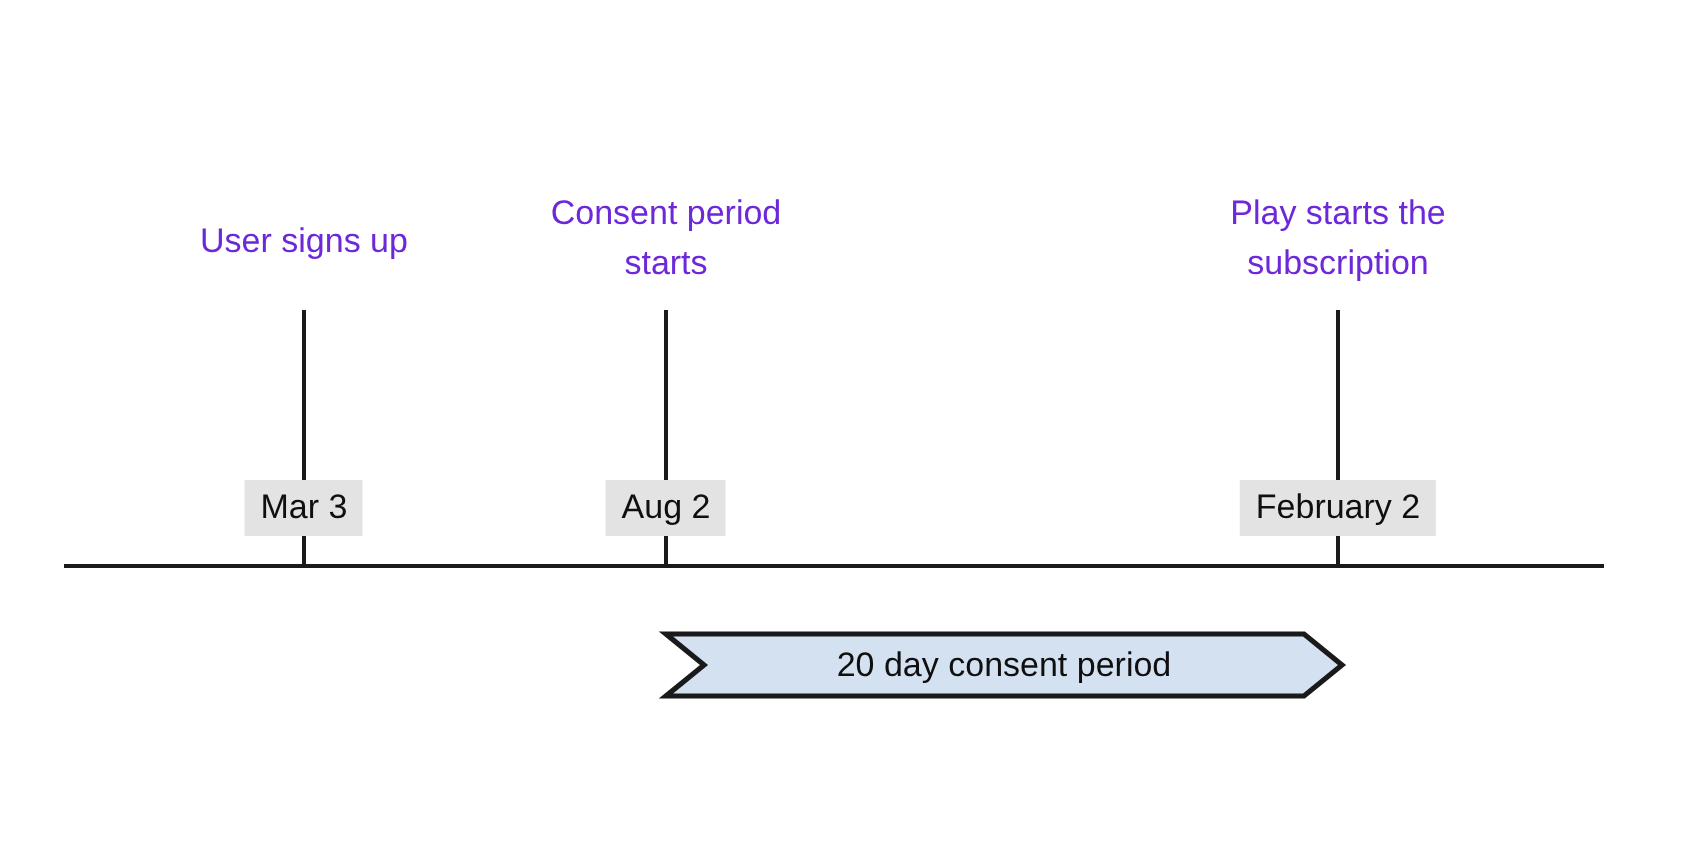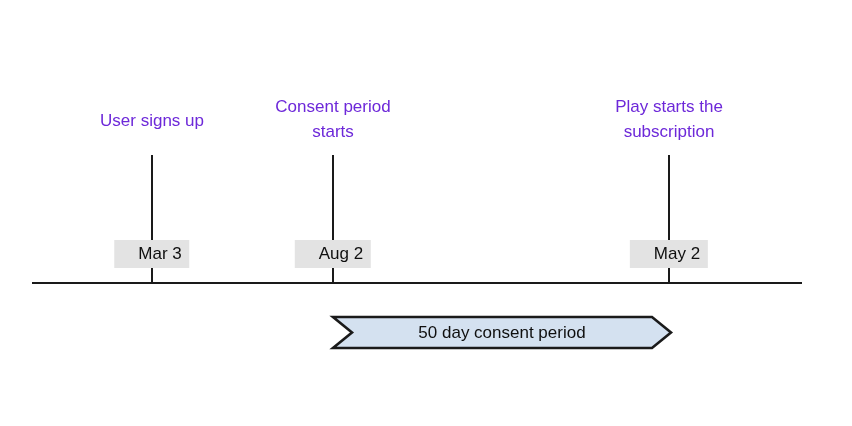--- a/index.html
+++ b/index.html
@@ -61,21 +61,21 @@
 
   .marker-date {
     position: absolute;
     top: 240px;
     left: 50%;
     transform: translateX(-50%);
     background: #e3e3e3;
     color: #0f0f0f;
     font-size: 17px;
     line-height: 25px;
-    padding: 1px 8px 2px 24px;
+    padding: 1px 8px 2px 8px;
     white-space: nowrap;
   }
 
   
   .banner {
     position: absolute;
     left: 332px;
     top: 316px;
     width: 340px;
     height: 33px;
@@ -118,23 +118,23 @@
     <div class="marker-stem"></div>
     <div class="marker-caption two-line">Consent period
 starts</div>
     <div class="marker-date">Aug 2</div>
   </div>
 
   <div class="marker" id="marker-2" style="left: 669px;">
     <div class="marker-stem"></div>
     <div class="marker-caption two-line">Play starts the
 subscription</div>
-    <div class="marker-date">May 2</div>
+    <div class="marker-date">February 2</div>
   </div>
 
   <div class="banner">
     <svg viewBox="0 0 340 33" preserveAspectRatio="none">
       <polygon id="banner-poly" points="1,1 320,1 339,16.5 320,32 1,32 20,16.5" stroke-width="2.6" stroke-linejoin="miter" fill="#d4e1f0" stroke="#1a1a1a"></polygon>
     </svg>
-    <div class="banner-label">50 day consent period</div>
+    <div class="banner-label">20 day consent period</div>
   </div>
 
 </div>
 
 </body></html>

